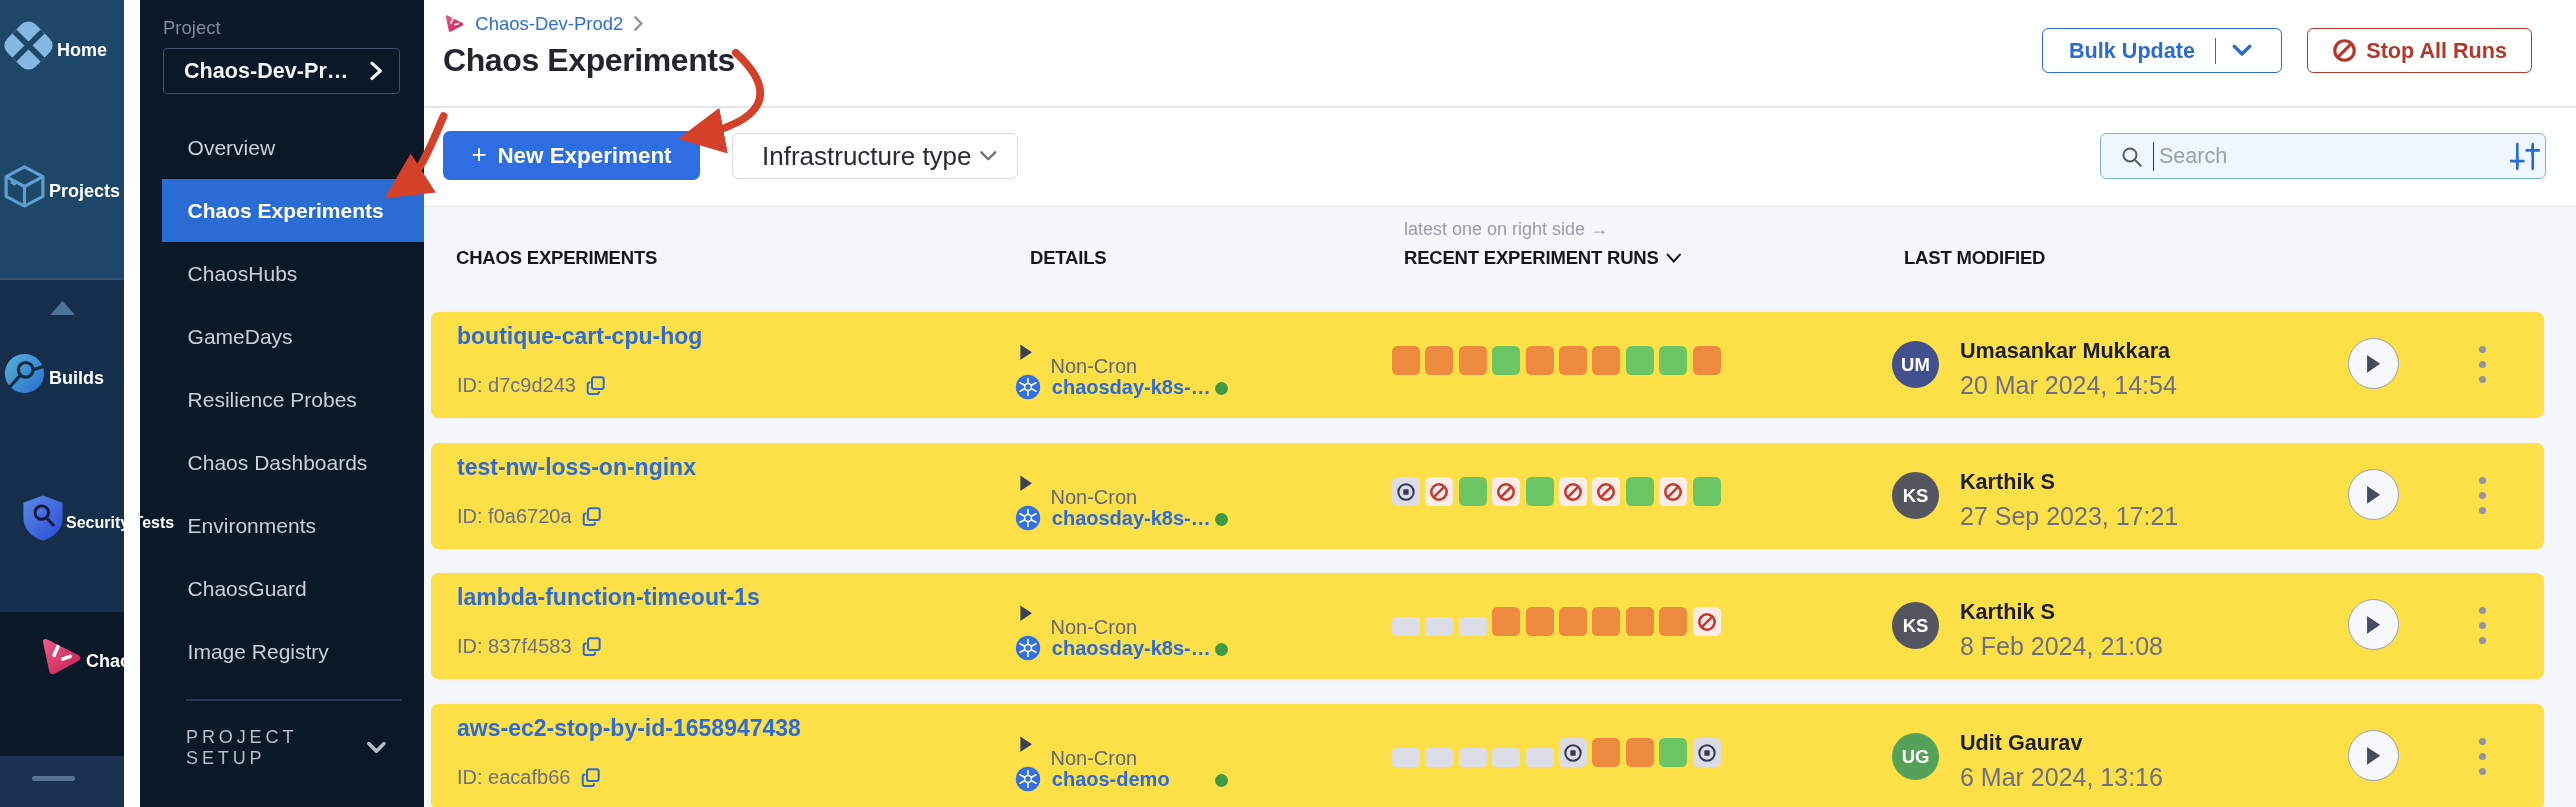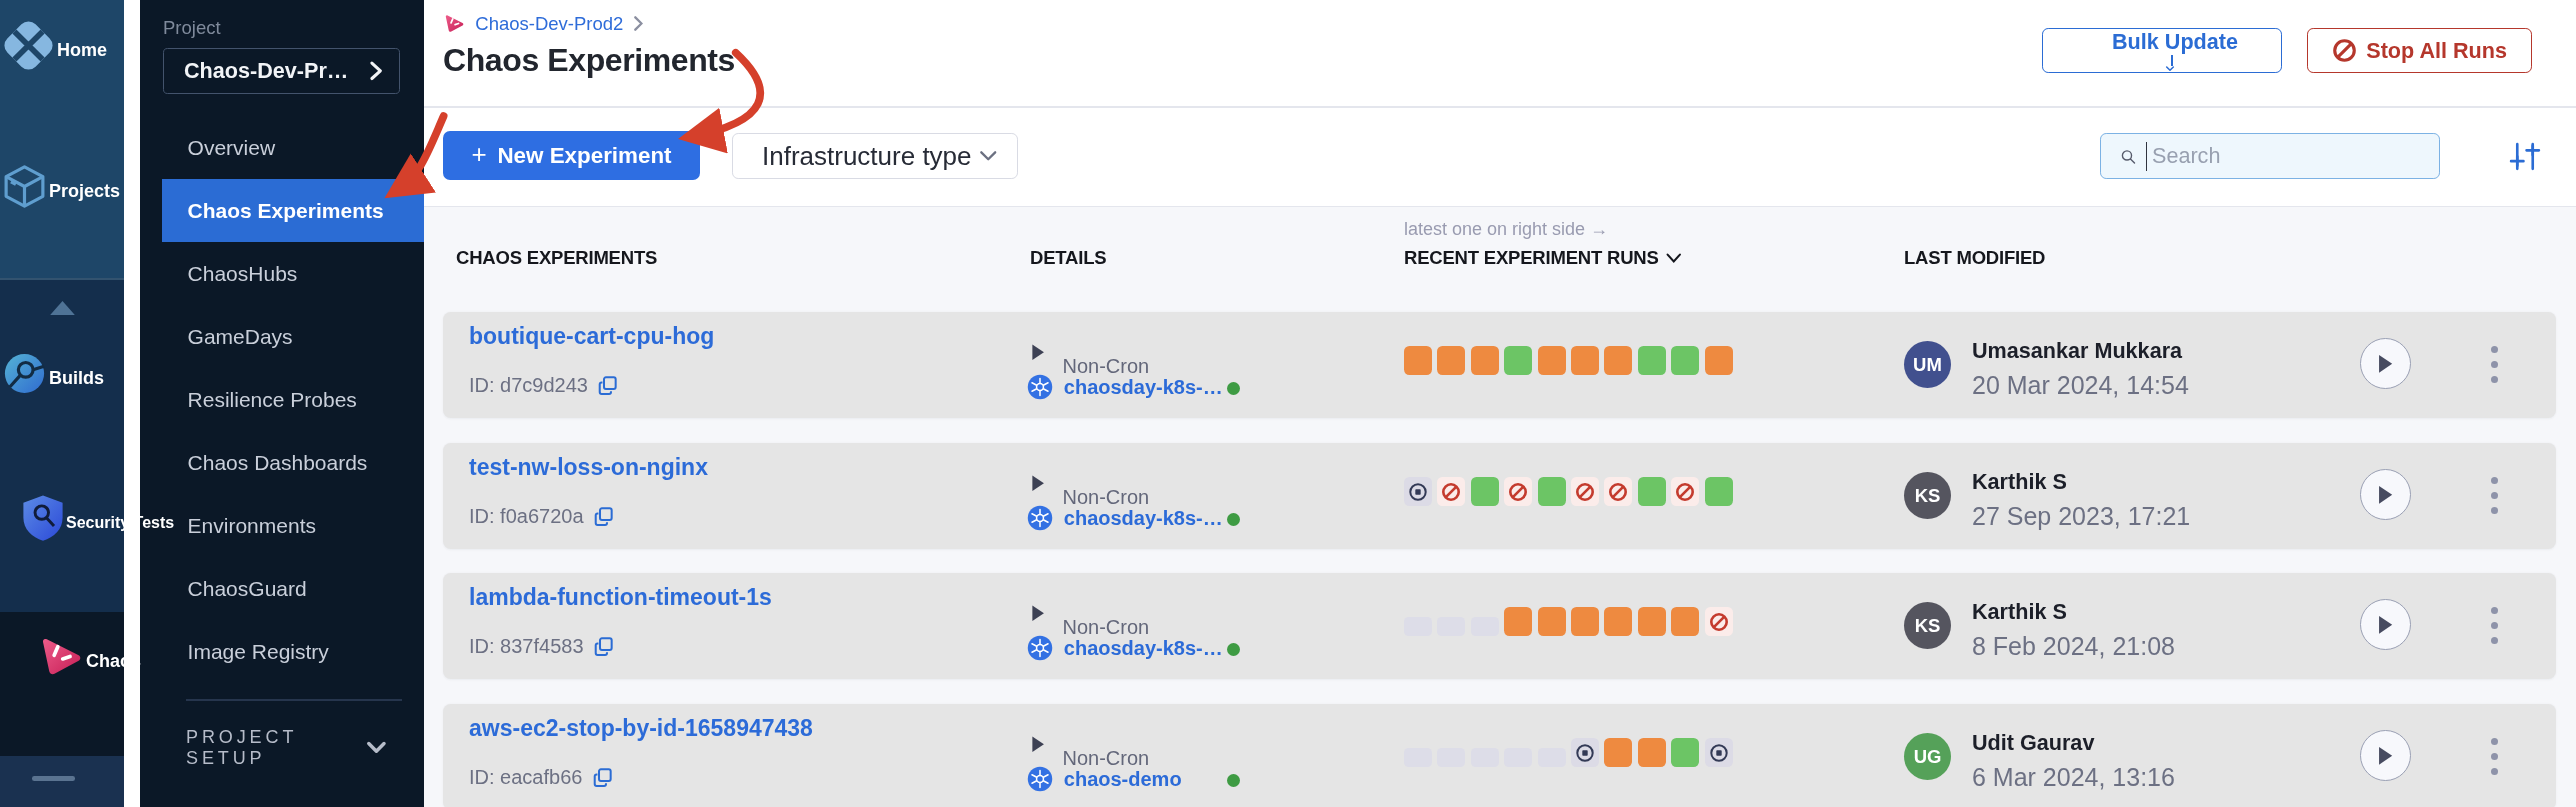--- a/index.html
+++ b/index.html
@@ -34,52 +34,52 @@
   #project-setup { position:absolute; left:46px; top:727px; width:201px; display:flex; align-items:center; justify-content:space-between; cursor:pointer; }
   #project-setup .ps-label { color:#b6bcc9; font-size:18px; letter-spacing:3.9px; }
 
   
   #main { position:absolute; left:407px; top:0; width:2169px; height:808px; background:#fff; }
   #breadcrumb { position:absolute; left:36px; top:12.4px; display:flex; align-items:center; gap:9.3px; }
   #breadcrumb .bc-link { color:#2e6cd9; font-size:18.5px; cursor:pointer; }
   #page-title { position:absolute; left:36px; top:42px; font-size:32px; font-weight:700; color:#22262e; letter-spacing:-0.4px; }
 
   #bulk-btn { position:absolute; left:1635px; top:28px; width:240px; height:45px; border:1.5px solid #2b6cd4; border-radius:6.2px;
-      display:flex; align-items:center; cursor:pointer; background:#fff;flex-direction:column; }
+      display:flex; align-items:center; cursor:pointer; background:#fff; }
   #bulk-btn .bu-label { color:#2b6cd4; font-size:21.6px; font-weight:700; margin-left:26px; }
   #bulk-btn .bu-div { width:1.5px; height:26px; background:#2b6cd4; margin-left:20px; }
   #bulk-btn .bu-chev { margin-left:15.5px; }
   #stop-btn { position:absolute; left:1900px; top:28px; width:225px; height:45px; border:1.5px solid #b5372c; border-radius:6.2px;
       display:flex; align-items:center; justify-content:center; gap:9.3px; cursor:pointer; background:#fff; }
   #stop-btn .st-label { color:#b5372c; font-size:21.6px; font-weight:700; }
 
   .hdivider { position:absolute; left:0; width:2169px; height:1.5px; background:#e4e6ed; }
 
   #new-exp-btn { position:absolute; left:36px; top:131px; width:257px; height:49px; border-radius:7px; background:#2e6ee2;
       display:flex; align-items:center; justify-content:center; gap:10.8px; cursor:pointer; }
   #new-exp-btn .ne-plus { color:#fff; font-size:26px; font-weight:400; line-height:1; margin-top:-2.3px; }
   #new-exp-btn .ne-label { color:#fff; font-size:22.4px; font-weight:700; }
   #infra-select { position:absolute; left:325px; top:133px; width:286px; height:46px; background:#fff; border:1.5px solid #d9dbe4; border-radius:6.2px;
       display:flex; align-items:center; justify-content:space-between; padding:0 20px 0 29px; cursor:pointer; }
   #infra-select .is-label { color:#272b36; font-size:26px; }
-  #search-box { position:absolute; left:1693px; top:133px; width:340px; height:46px; background:#eef7fd; border:1.5px solid #7cb2e4; border-radius:6.2px;
+  #search-box { position:absolute; left:1693px; top:133px; width:446px; height:46px; background:#eef7fd; border:1.5px solid #7cb2e4; border-radius:6.2px;
       display:flex; align-items:center; }
   #search-box svg { margin-left:18.5px; }
   #search-input { border:none; outline:none; background:transparent; font-size:21.6px; color:#272b36; margin-left:10.8px; width:309px;
       font-family:"Liberation Sans",sans-serif; border-left:1.5px solid #30343f; padding-left:4.6px; height:29px; }
   #search-input::placeholder { color:#98a0b0; }
   #filter-btn { position:absolute; left:2101px; top:141px; width:34px; height:31px; cursor:pointer; }
 
   
   #table-band { position:absolute; left:0; top:207px; width:2169px; height:601px; background:#f6f7fa; }
   #runs-hint { position:absolute; left:997px; top:12.4px; font-size:18px; color:#999bb0; }
   .th { position:absolute; top:40px; font-size:18.5px; font-weight:700; color:#15171d; letter-spacing:-0.2px; white-space:nowrap; }
   #th-runs { display:flex; align-items:center; gap:7.7px; }
 
-  .card { position:absolute; left:36px; width:2113px; height:106px; background:#e5e5e5; border-radius:7.7px; box-shadow:0 0.8px 2.3px rgba(20,30,60,0.05); }
+  .card { position:absolute; left:24px; width:2113px; height:106px; background:#fde047; border-radius:7.7px; box-shadow:0 0.8px 2.3px rgba(20,30,60,0.05); }
   .exp-name { position:absolute; left:26px; top:10.8px; font-size:23px; font-weight:700; color:#2c6bd8; cursor:pointer; white-space:nowrap; }
   .exp-id { position:absolute; left:26px; top:62px; display:flex; align-items:center; gap:9.3px; }
   .exp-id .id-text { font-size:20px; color:#6c7083; }
   .det-sched { position:absolute; left:587px; top:15.5px; display:flex; align-items:center; gap:17px; }
   .det-sched .sched-text { font-size:20px; color:#63677a;margin-top:27px; }
   .det-infra { position:absolute; left:584px; top:62px; display:flex; align-items:center; gap:10.8px; }
   .det-infra .infra-text { font-size:20px; font-weight:600; color:#2c6bd8; cursor:pointer; }
   .infra-dot { position:absolute; left:784px; top:70px; width:13px; height:13px; border-radius:50%; background:#3e9b43; }
   .runs { position:absolute; left:961px; top:34px; height:29px; display:flex; align-items:flex-end; gap:5.4px; }
   .rc { width:28px; border-radius:5.4px; cursor:pointer; display:flex; align-items:center; justify-content:center; }

